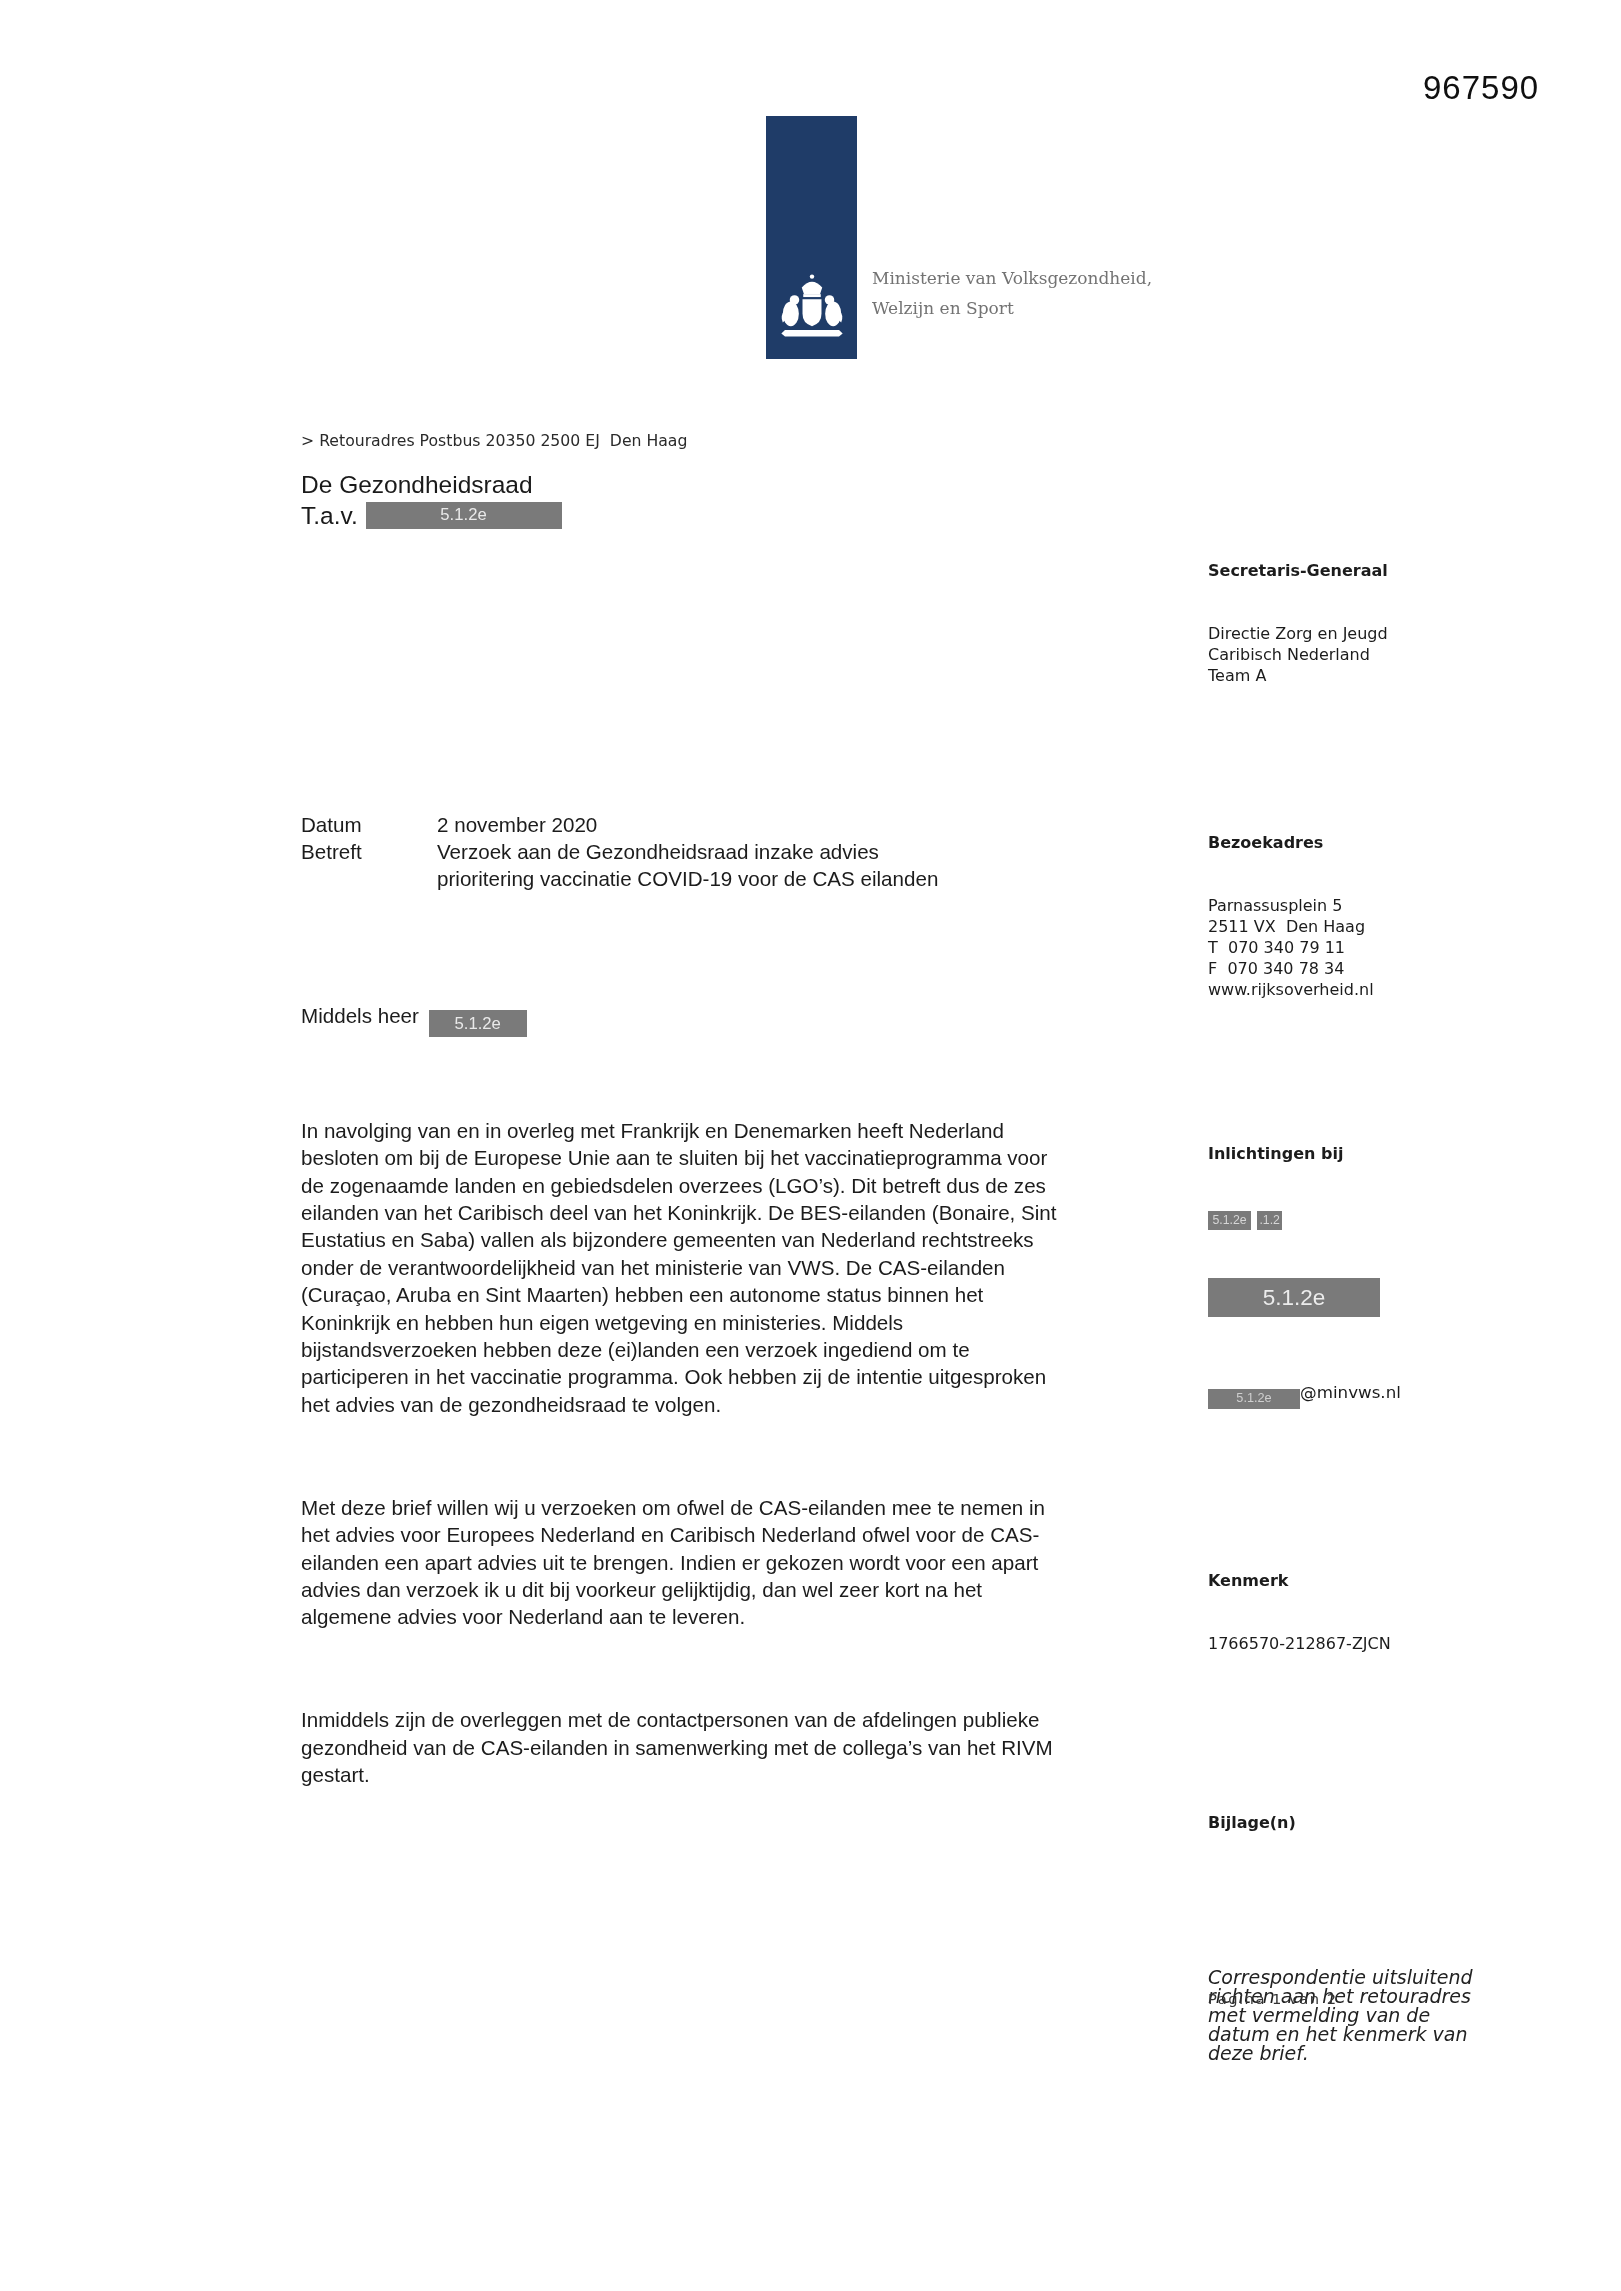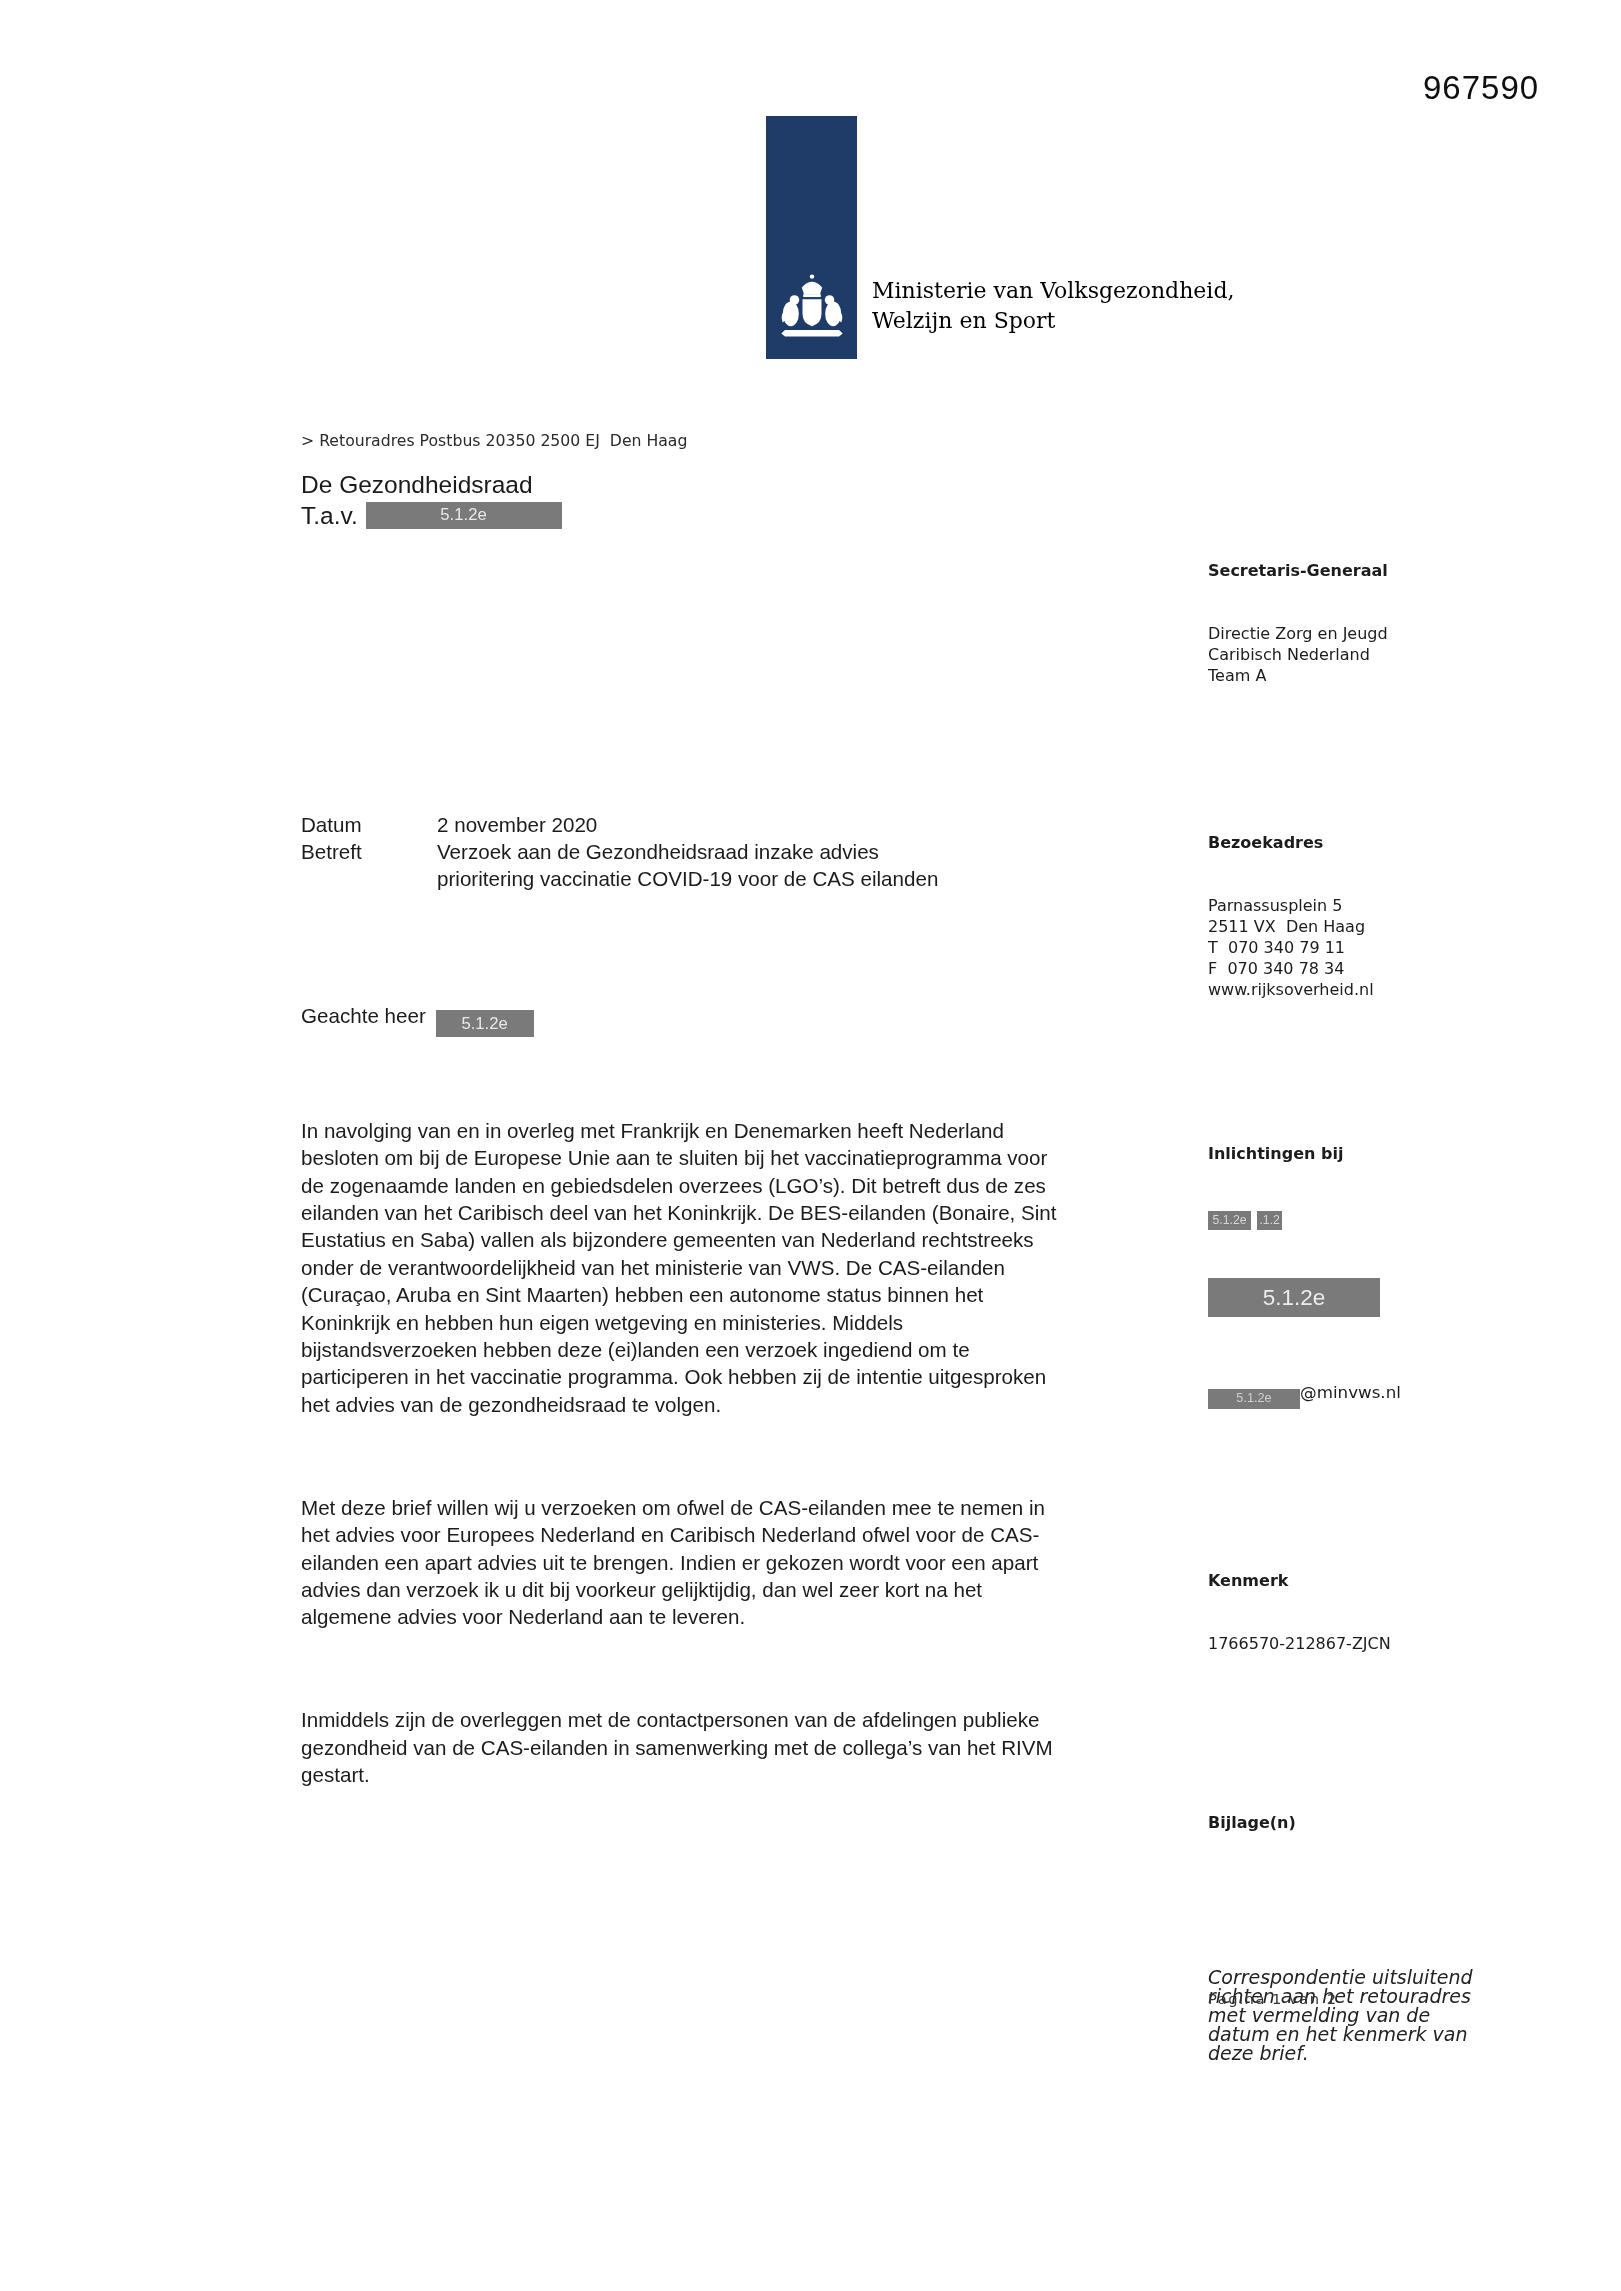--- a/index.html
+++ b/index.html
@@ -29,23 +29,23 @@
     position:absolute;left:766px;top:116px;
     width:91px;height:243px;
     background:var(--logo_blue);
   }
   .coat{
     position:absolute;left:50%;bottom:11.8px;
     transform:translateX(-50%);
     width:73px;height:78px;
   }
   .ministry-name{
-    position:absolute;left:872px;top:276px;
+    position:absolute;left:872px;top:263px;
     font-family:"DejaVu Serif",serif;
-    font-size:22px;line-height:30px;color:#000000;
+    font-size:17px;line-height:30px;color:#737373;
     white-space:pre;
   }
 
   
   .return-address{
     position:absolute;left:301px;top:431px;
     font-family:"DejaVu Sans",sans-serif;
     font-size:15.7px;color:#2a2a2a;white-space:pre;
   }
   .recipient{
@@ -194,21 +194,21 @@
 
   <div class="meta">
     <div>Datum</div>
     <div>2 november 2020</div>
     <div>Betreft</div>
     <div>Verzoek aan de Gezondheidsraad inzake advies
 prioritering vaccinatie COVID-19 voor de CAS eilanden</div>
   </div>
 
   <div class="salutation">
-    <span>Geachte heer</span><span class="redact redact-sal">5.1.2e</span>
+    <span>Middels heer</span><span class="redact redact-sal">5.1.2e</span>
   </div>
 
   <div class="body-text">
     <p>In navolging van en in overleg met Frankrijk en Denemarken heeft Nederland
 besloten om bij de Europese Unie aan te sluiten bij het vaccinatieprogramma voor
 de zogenaamde landen en gebiedsdelen overzees (LGO’s). Dit betreft dus de zes
 eilanden van het Caribisch deel van het Koninkrijk. De BES-eilanden (Bonaire, Sint
 Eustatius en Saba) vallen als bijzondere gemeenten van Nederland rechtstreeks
 onder de verantwoordelijkheid van het ministerie van VWS. De CAS-eilanden
 (Curaçao, Aruba en Sint Maarten) hebben een autonome status binnen het

